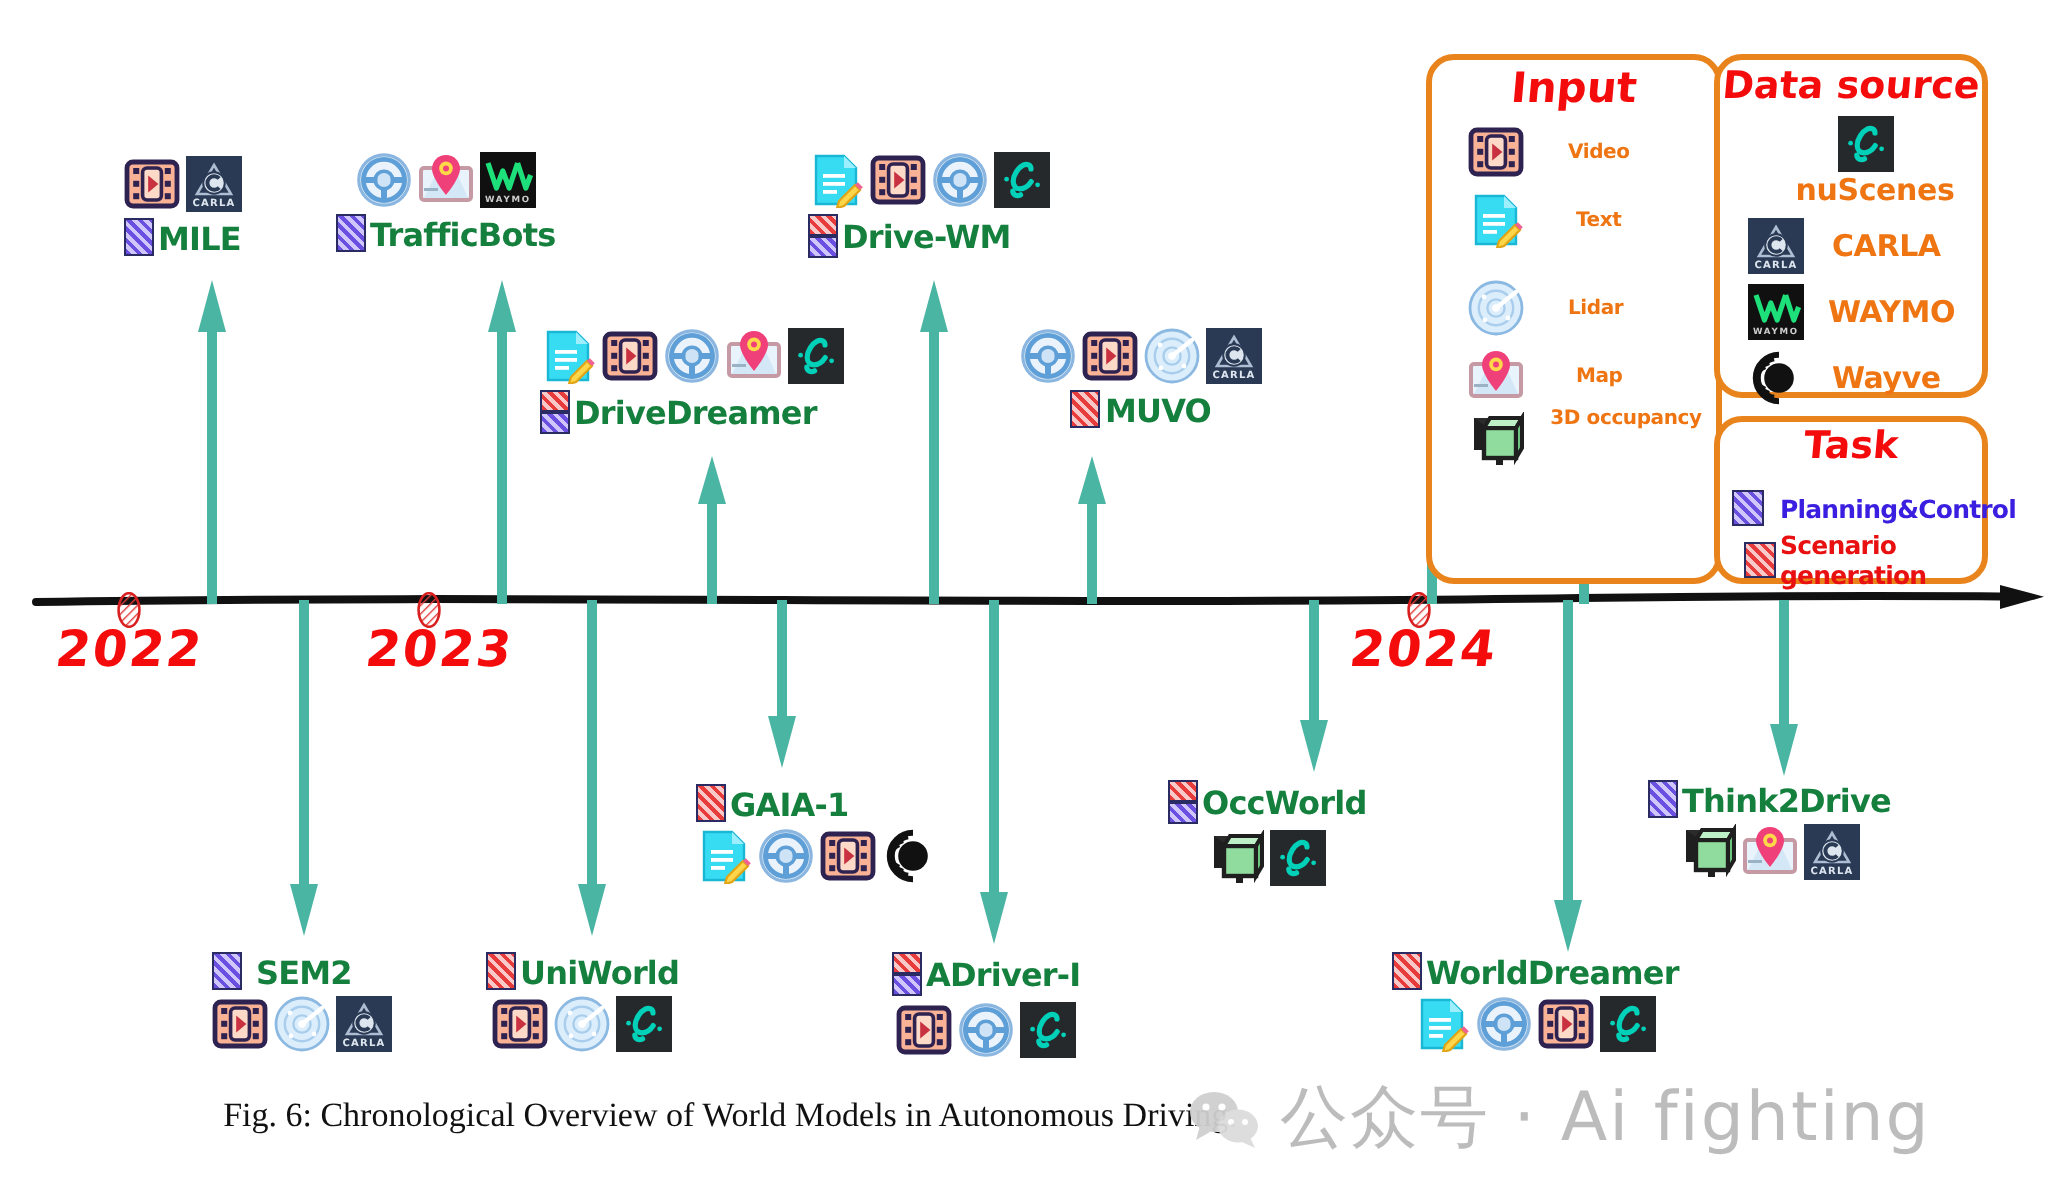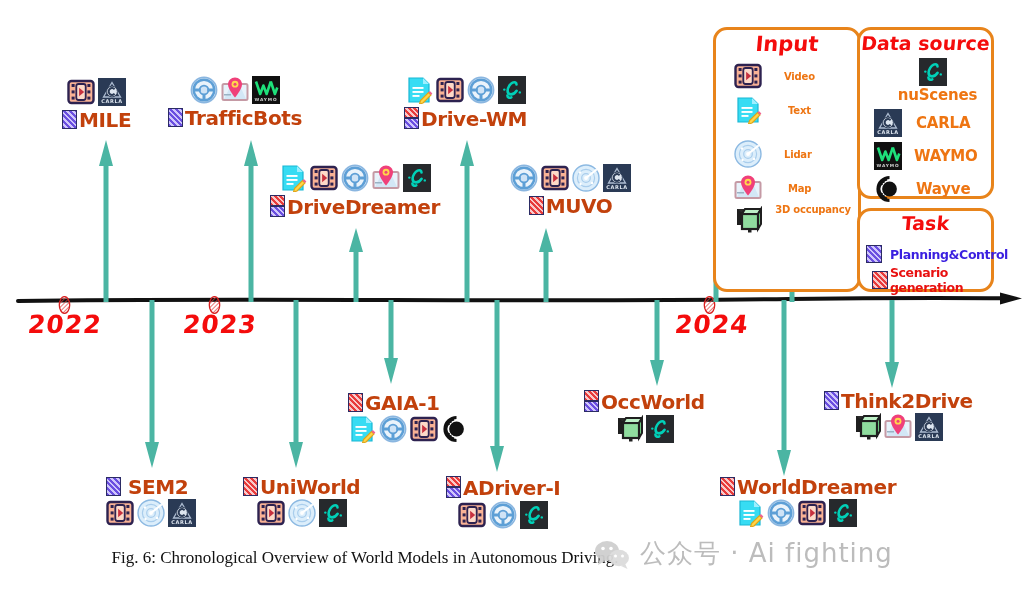--- a/index.html
+++ b/index.html
@@ -25,23 +25,23 @@
   }
   .year-mark{position:absolute;top:296px;width:13px;height:18px;}
 
   
   .arrow{position:absolute;}
 
   
   .entry{position:absolute;white-space:nowrap;}
   .entry .nm{
     display:flex;align-items:center;gap:2px;
-    color:#c2410c;
+    color:#15803d;
     font-family:"DejaVu Sans",sans-serif;
-    font-size:20px;font-weight:700;
+    font-size:16px;font-weight:700;
     letter-spacing:-0.4px;
     line-height:1;
   }
   .entry .nm .txt{position:relative;top:1px;}
   .icons{display:flex;align-items:center;gap:3px;}
   .icons.center{justify-content:center;}
 
   
   .badge{width:13px;height:17px;border:1px solid #2b2b64;flex:none;display:block;}
   .badge.pc{background:
@@ -88,21 +88,21 @@
     text-align:center;
     font-family:"Liberation Serif","DejaVu Serif",serif;
     font-size:17px;color:#111;
   }
   
   .wm{
     position:absolute;left:592px;top:536px;
     display:flex;align-items:center;gap:8px;
     color:#b9b9b9;
     font-family:"DejaVu Sans",sans-serif;
-    font-size:26px;
+    font-size:34px;
     opacity:.95;
   }
   .wm .wmtxt{letter-spacing:1px;}
 </style>
 </head>
 <body>
 
 <div id="stage">
 
   <div class="axis-wrap">
@@ -519,21 +519,21 @@
       <svg class="ic" viewBox="0 0 28 28">
           <use href="#g-action"></use>
         </svg>
       <svg class="ic" viewBox="0 0 28 28">
           <use href="#g-nusc"></use>
         </svg>
     </div>
   </div>
 
   <div class="entry" style="left:696px;top:476px;">
-    <div class="nm" style="margin-bottom:3px;margin-left:24px;">
+    <div class="nm" style="margin-bottom:3px;">
       <span class="badge sg"></span>
       <span class="txt">WorldDreamer</span>
     </div>
     <div class="icons center">
       <svg class="ic" viewBox="0 0 28 28">
           <use href="#g-text"></use>
         </svg>
       <svg class="ic" viewBox="0 0 28 28">
           <use href="#g-action"></use>
         </svg>

